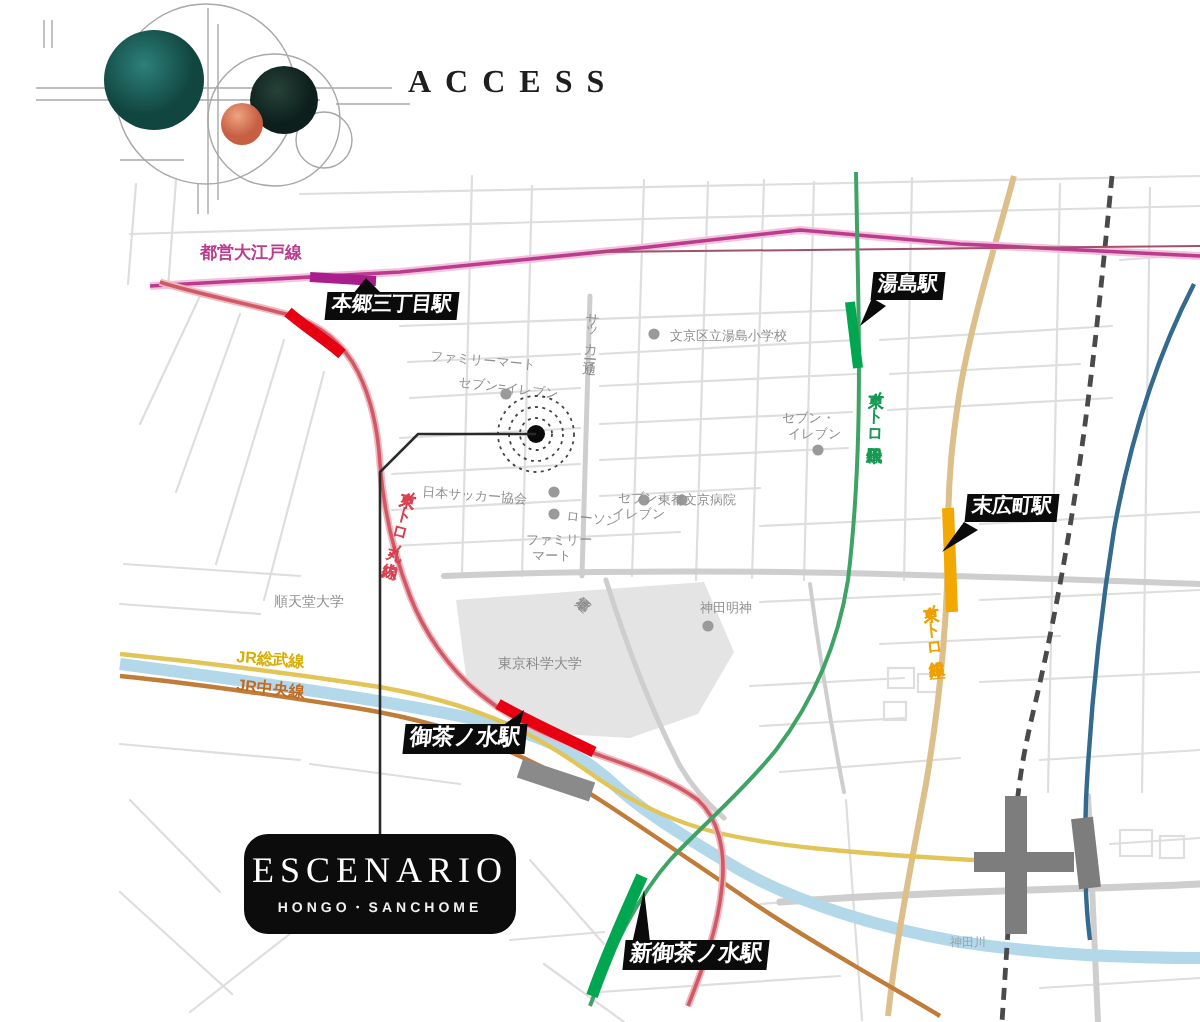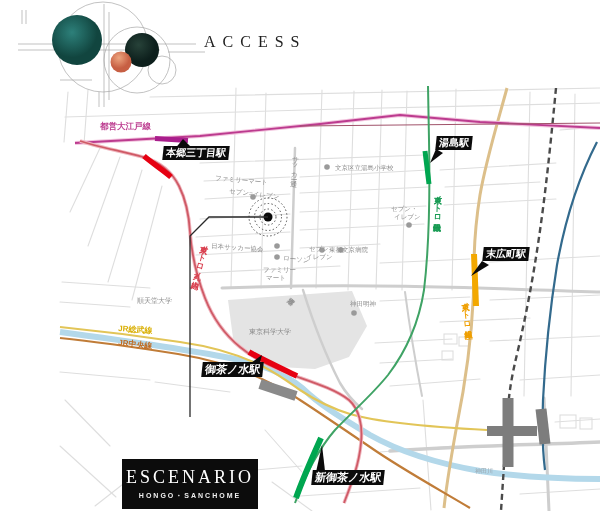--- a/index.html
+++ b/index.html
@@ -1,25 +1,25 @@
 <!DOCTYPE html>
 <html><head>
 <meta charset="utf-8">
 <style>
   html,body{margin:0;padding:0;background:#fff;}
   #stage{position:relative;width:600px;height:511px;background:#fff;overflow:hidden;
          font-family:"Liberation Sans",sans-serif;}
   svg{position:absolute;left:0;top:0;}
   .access-title{position:absolute;left:204px;top:33px;font-family:"Liberation Serif",serif;
-dP    font-size:20px;font-weight:400;letter-spacing:7px;color:#1e1e1e;}
+dP    font-size:20px;font-weight:700;letter-spacing:7px;color:#1e1e1e;}
   .station-box{position:absolute;background:#0b0b0b;color:#fff;font-weight:bold;
     font-size:10px;line-height:1;padding:2px 3px;white-space:nowrap;transform:skewX(-6deg);}
   .station-box.lg{font-size:11px;}
   .property-box{position:absolute;left:122px;top:417px;width:136px;height:50px;background:#0c0c0c;
-    border-radius:0;display:flex;flex-direction:column;align-items:center;justify-content:center;gap:3px;margin-top:42px;}
+    border-radius:12px;display:flex;flex-direction:column;align-items:center;justify-content:center;gap:3px;}
   .property-box .pname{font-family:"Liberation Serif",serif;font-size:18px;letter-spacing:3px;color:#fff;}
   .property-box .psub{font-size:7px;letter-spacing:2px;color:#efefef;font-weight:bold;}
   .vtext{writing-mode:vertical-rl;text-orientation:upright;}
 </style>
 </head>
 <body>
 
 <div id="stage">
 
   <svg width="600" height="511" viewBox="0 0 600 511">

